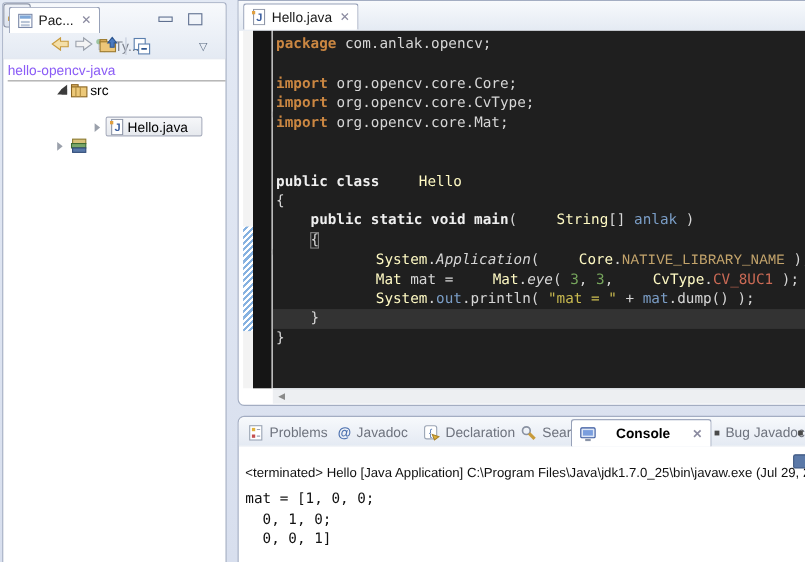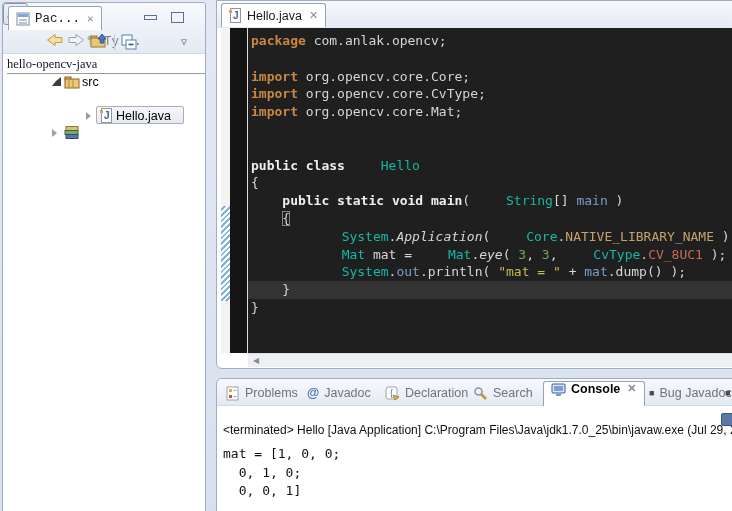--- a/index.html
+++ b/index.html
@@ -17,33 +17,33 @@
     background:#fff; border:1px solid #97a1b8; border-bottom:none;
     border-radius:3px 3px 0 0; padding:0 7px; height:24px; top:3px; }
   .tab-label { white-space:nowrap; }
   .itab { position:absolute; display:flex; align-items:center; gap:5px;
     color:#7a7f8a; top:3px; height:24px; }
   .close-x { font-size:11px; color:#8b8ba0; margin-left:2px; cursor:default; }
   svg { display:block; }
 
   
   #pkg-panel { left:2px; top:2px; width:204px; height:512px; border-radius:3px 3px 0 0; }
-  #pkg-head { height:51px; border-bottom:1px solid #d3dae6; border-radius:3px 3px 0 0;font-family:Liberation Mono, monospace; }
+  #pkg-head { height:51px; border-bottom:1px solid #d3dae6; border-radius:3px 3px 0 0; }
   #pkg-tab { left:5px; }
   #pkg-tab2 { left:83px;margin-top:24px; }
   .winbtn { position:absolute; top:9px; width:13px; height:11px; border:1px solid #5f7090; background:transparent; }
   #btn-min { left:141px; height:5px; top:12px; }
   #btn-max { left:168px; }
   .tbtn { position:absolute; top:30px; width:18px; height:18px; }
   #tb-sep { position:absolute; left:111px; top:31px; width:1px; height:16px; background:#c3cbda; }
   #tb-link { left:138px; top:28px; width:25px; height:22px; border:1px solid #8a93a6;
     border-radius:3px; background:linear-gradient(#eef1f7,#dde3ee);
     display:flex; align-items:center; justify-content:center; }
   #tb-menu { position:absolute; left:178px; top:33px; font-size:10px; color:#5a6a80; }
-  #root-label { position:absolute; left:4px; top:54px; color:#0f172a;font-family:Liberation Serif, serif; }
+  #root-label { position:absolute; left:4px; top:54px; color:#8b5cf6; }
   #root-sep { position:absolute; left:4px; right:0; top:70px; height:1px; background:#9a9a9a; }
   .trow { position:absolute; left:0; right:0; height:17px; display:flex; align-items:center;margin-left:39px; }
   .tw-exp { width:0; height:0; border-left:4px solid transparent; border-top:4px solid transparent;
     border-right:5px solid #3c3c3c; border-bottom:5px solid #3c3c3c; position:absolute; }
   .tw-col { width:0; height:0; border-top:4px solid transparent; border-bottom:4px solid transparent;
     border-left:5px solid #9aa0ab; position:absolute; }
   .ticon { position:absolute; }
   .tlabel { position:absolute; white-space:nowrap; color:#000; }
   #sel-box { position:absolute; left:54px; top:-1px; height:18px; width:88px;
     border:1px solid #a8adbd; border-radius:2px;
@@ -63,39 +63,39 @@
   #fold-1 { top:71px; } #fold-2 { top:196px; }
   #ed-vline { position:absolute; left:30px; top:27px; width:1px; height:325px; background:#dcdcdc; }
   #code-area { position:absolute; left:31px; top:27px; right:0; height:325px;
     background:#1f1f1f; padding:4px 0 0 3px; overflow:hidden;
     font-family:"DejaVu Sans Mono", monospace; font-size:13px; }
   .cl { height:17.8px; line-height:17.8px; white-space:pre; margin-left:-3px; padding-left:3px; }
   .cl.cur { background:#333333; }
   .tk-pl { color:#d6d6d6; }
   .tk-k1 { color:#cb8742; font-weight:bold; }
   .tk-k2 { color:#efefef; font-weight:bold; }
-  .tk-cls { color:#14b8a6;padding-left:28px; }
+  .tk-cls { color:#fef9c3;padding-left:28px; }
   .tk-var { color:#7b9ec7; }
   .tk-num { color:#76a55c; }
   .tk-str { color:#c9ba50; }
   .tk-sm  { color:#d6d6d6; font-style:italic; }
-  .tk-cst { color:#c2a36b; }
+  .tk-cst { color:#c2a36b;font-family:Liberation Mono, monospace; }
   .tk-cs2 { color:#ca6a55; }
   .tk-brk { color:#d6d6d6; outline:1px solid #858585; outline-offset:-1px; }
   #ed-hscroll { position:absolute; left:31px; right:0; top:352px; height:14px;
     background:#edeff2; border-top:1px solid #d8dce2; display:flex; align-items:center; }
   #ed-hscroll .arr { font-size:8px; color:#8a8a8a; margin-left:5px; }
 
   
   #console-panel { left:216px; top:378px; width:520px; height:140px; border-radius:6px 0 0 0; }
   #con-head { height:27px; border-radius:6px 0 0 0; border-bottom:1px solid #d3dae6; }
   .btab { position:absolute; top:4px; display:flex; align-items:center; gap:5px; color:#6e737e; height:20px; }
-  #con-tab { position:absolute; left:302px; top:2px; height:25px; display:flex; align-items:flex-start; gap:5px;
+  #con-tab { position:absolute; left:302px; top:2px; height:25px; display:flex; align-items:center; gap:18px;
     background:#fff; border:1px solid #97a1b8; border-bottom:none; border-radius:3px 3px 0 0;
-    padding:0 7px; font-weight:bold; color:#000;margin-left:24px; }
+    padding:0 7px; font-weight:bold; color:#000; }
   #con-cuticon { position:absolute; left:504px; top:34px; width:14px; height:13px;
     background:#5b79a8; border:1px solid #3c5680; border-radius:2px; }
   #con-title { position:absolute; left:6px; top:44px; font-size:12px; color:#111; white-space:nowrap; }
   #con-out { position:absolute; left:6px; top:66px; right:0; font-family:"DejaVu Sans Mono", monospace;
     font-size:13px; color:#111; }
   #con-out div { white-space:pre; height:18.5px; line-height:18.5px; }
 </style>
 </head>
 <body>
 
@@ -223,21 +223,21 @@
   <div id="code-area">
       <div class="cl"><span class="tk-k1">package </span><span class="tk-pl">com.anlak.opencv;</span></div>
       <div class="cl"></div>
       <div class="cl"><span class="tk-k1">import </span><span class="tk-pl">org.opencv.core.Core;</span></div>
       <div class="cl"><span class="tk-k1">import </span><span class="tk-pl">org.opencv.core.CvType;</span></div>
       <div class="cl"><span class="tk-k1">import </span><span class="tk-pl">org.opencv.core.Mat;</span></div>
       <div class="cl"></div>
       <div class="cl"></div>
       <div class="cl"><span class="tk-k2">public class </span><span class="tk-cls">Hello</span></div>
       <div class="cl"><span class="tk-pl">{</span></div>
-      <div class="cl"><span class="tk-pl">    </span><span class="tk-k2">public static void main</span><span class="tk-pl">( </span><span class="tk-cls">String</span><span class="tk-pl">[] </span><span class="tk-var">main</span><span class="tk-pl"> )</span></div>
+      <div class="cl"><span class="tk-pl">    </span><span class="tk-k2">public static void main</span><span class="tk-pl">( </span><span class="tk-cls">String</span><span class="tk-pl">[] </span><span class="tk-var">anlak</span><span class="tk-pl"> )</span></div>
       <div class="cl"><span class="tk-pl">    </span><span class="tk-brk">{</span></div>
       <div class="cl"><span class="tk-pl">        </span><span class="tk-cls">System</span><span class="tk-pl">.</span><span class="tk-sm">Application</span><span class="tk-pl">( </span><span class="tk-cls">Core</span><span class="tk-pl">.</span><span class="tk-cst">NATIVE_LIBRARY_NAME</span><span class="tk-pl"> );</span></div>
       <div class="cl"><span class="tk-pl">        </span><span class="tk-cls">Mat</span><span class="tk-pl"> mat = </span><span class="tk-cls">Mat</span><span class="tk-pl">.</span><span class="tk-sm">eye</span><span class="tk-pl">( </span><span class="tk-num">3</span><span class="tk-pl">, </span><span class="tk-num">3</span><span class="tk-pl">, </span><span class="tk-cls">CvType</span><span class="tk-pl">.</span><span class="tk-cs2">CV_8UC1</span><span class="tk-pl"> );</span></div>
       <div class="cl"><span class="tk-pl">        </span><span class="tk-cls">System</span><span class="tk-pl">.</span><span class="tk-var">out</span><span class="tk-pl">.println( </span><span class="tk-str">"mat = "</span><span class="tk-pl"> + </span><span class="tk-var">mat</span><span class="tk-pl">.dump() );</span></div>
       <div class="cl cur"><span class="tk-pl">    }</span></div>
       <div class="cl"><span class="tk-pl">}</span></div>
     </div>
   <div id="ed-hscroll">
     <span class="arr">◀</span>
   </div>

